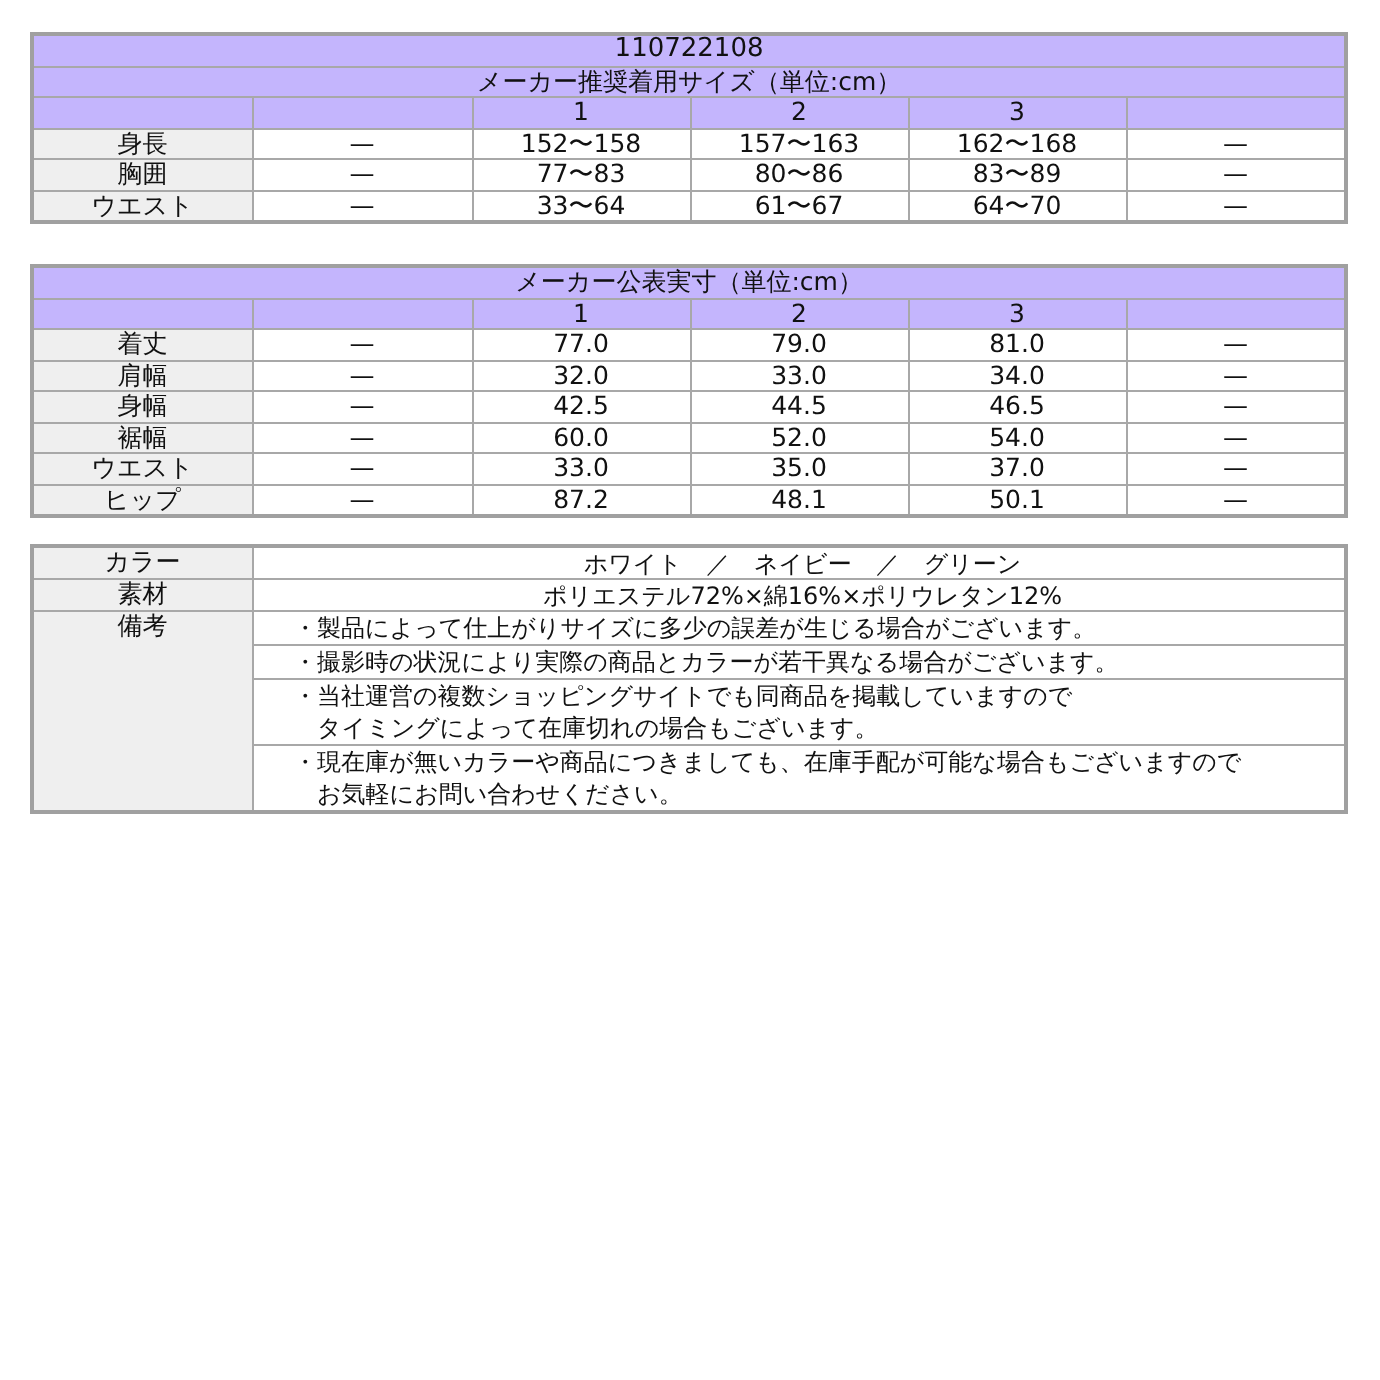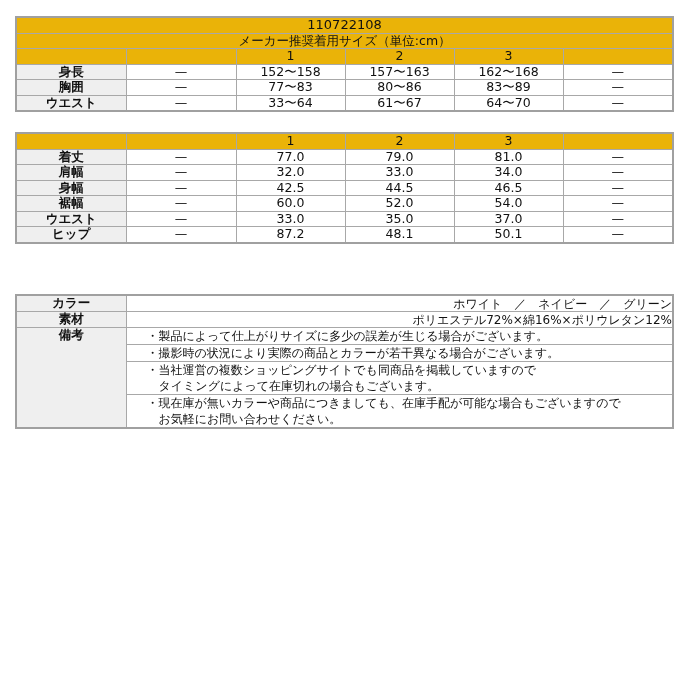--- a/index.html
+++ b/index.html
@@ -2,31 +2,31 @@
 <html><head>
 <meta charset="utf-8">
 <style>
   html, body { margin: 0; padding: 0; background: #ffffff; }
   body { width: 690px; height: 690px; position: relative; overflow: hidden;
          font-family: "DejaVu Sans", "Liberation Sans", sans-serif; color: #111; }
   table { position: absolute; left: 15px; width: 657px; border-collapse: collapse;
           table-layout: fixed; border: 2px solid #a0a0a0; }
   td { border: 1.5px solid #a8a8a8; padding: 0; height: 15px; line-height: 14px;
        font-size: 12.5px; text-align: center; white-space: nowrap; overflow: hidden; }
-  td.hd { background: #eab308; }
-  td.lbl { background: #efefef; font-weight: bold; }
+  td.hd { background: #c4b5fd; }
+  td.lbl { background: #efefef; font-weight: normal; }
   td.val { background: #ffffff; }
   td.num { font-weight: normal; }
-  td.txt { text-align: right; padding-left: 4px; background: #fff; font-size: 12px; }
+  td.txt { text-align: center; padding-left: 4px; background: #fff; font-size: 12px; }
   td.note { text-align: left; padding-left: 20px; background: #fff; font-size: 12px; vertical-align: top; }
   td.note div { line-height: 16px; }
   .title-cell { font-size: 13px; }
   #t1 { top: 16px; }
   #t2 { top: 132px; }
-  #t3 { top: 294px; }
+  #t3 { top: 272px; }
   #t1 td, #t2 td { height: 14.5px; }
   #t3 td.lbl { vertical-align: top; }
 </style>
 </head>
 <body>
 
 <table id="t1">
   <colgroup>
     <col style="width:110px">
       <col style="width:110px">
@@ -80,20 +80,23 @@
 <table id="t2">
   <colgroup>
     <col style="width:110px">
       <col style="width:110px">
       <col style="width:109px">
     <col style="width:109px">
       <col style="width:109px">
       <col style="width:110px">
   </colgroup>
   <tbody>
+      <tr>
+    <td colspan="6" class="hd num">メーカー公表実寸（単位:cm）</td>
+  </tr>
   <tr>
     <td class="hd"></td>
     <td class="hd"></td>
     <td class="hd num">1</td>
     <td class="hd num">2</td>
     <td class="hd num">3</td>
     <td class="hd"></td>
   </tr>
   <tr>
     <td class="lbl">着丈</td>

